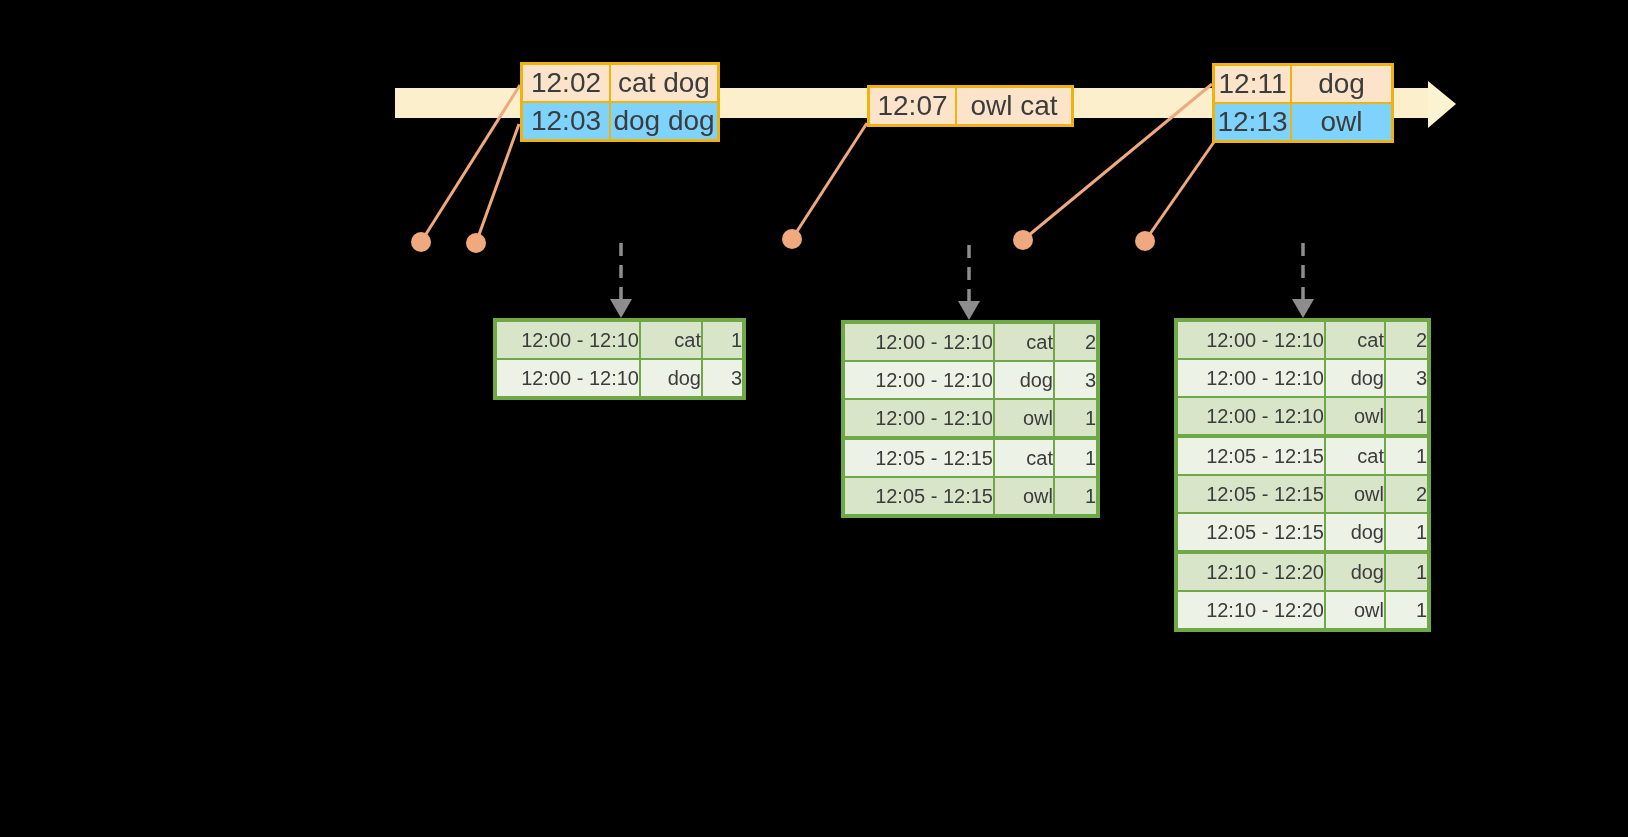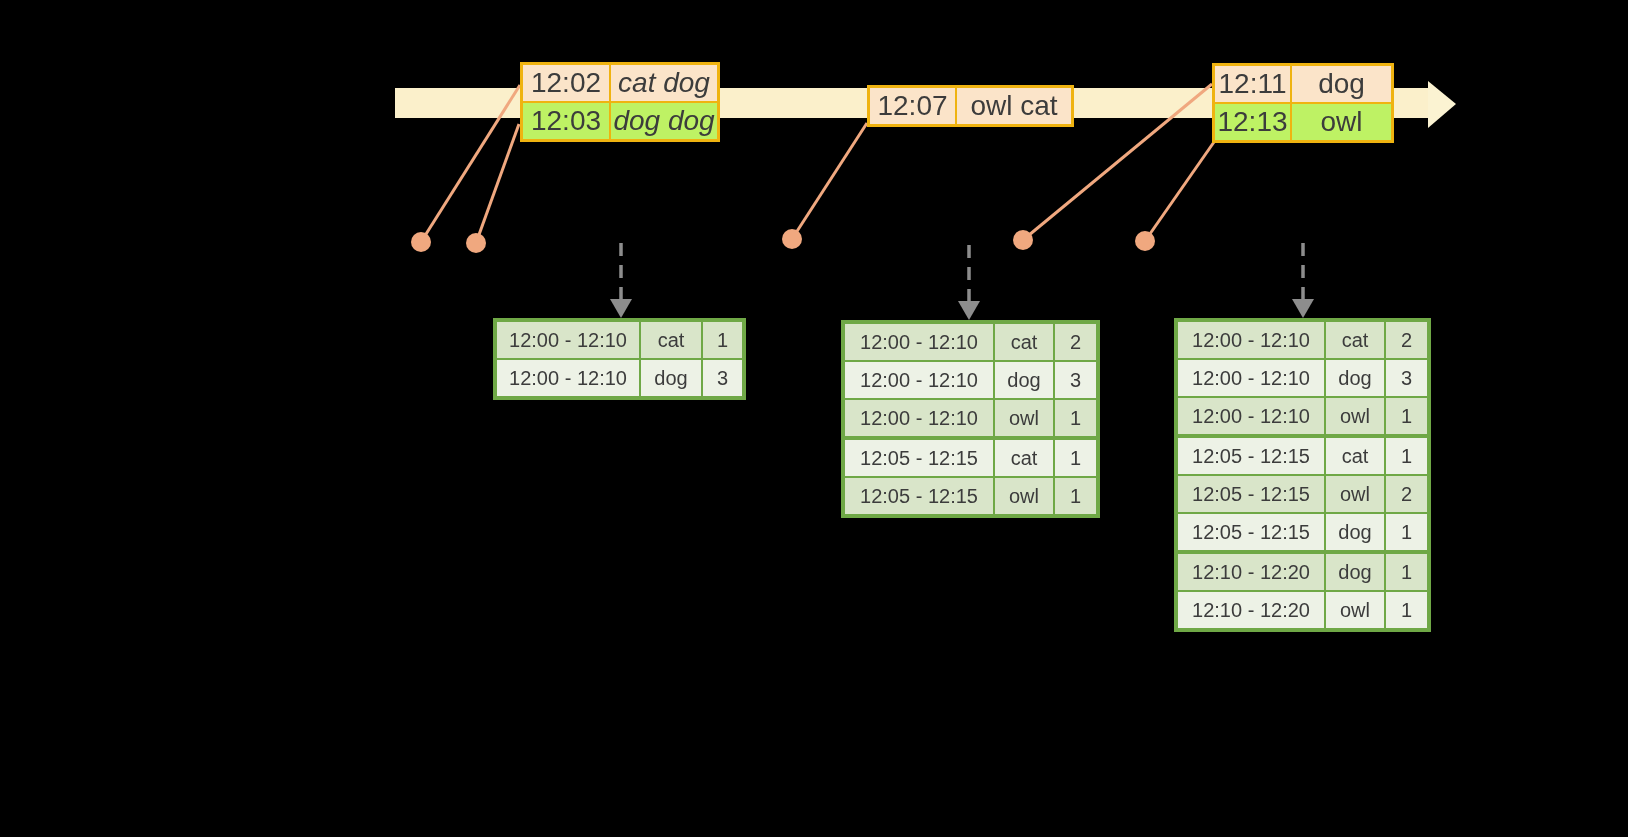--- a/index.html
+++ b/index.html
@@ -14,36 +14,36 @@
 
   
   table{border-collapse:collapse;position:absolute;table-layout:fixed;}
   .event-table{border:3px solid #efb310;}
   .event-table td{
     border:2px solid #efb310;
     height:36px;text-align:center;vertical-align:middle;
     font-size:28px;color:#3c3c3c;padding:0;
   }
   .event-table tr.dark td{background:#fbe4c9;}
-  .event-table tr.light td{background:#bef264;}
+  .event-table tr.light td{background:#7dd3fc;}
   .event-table-1{left:520px;top:62px;}
   .event-table-1 .col-time{width:86px;}
-  .event-table-1 .col-words{width:106px;font-style:italic;}
+  .event-table-1 .col-words{width:106px;}
   .event-table-2{left:867px;top:85px;padding-left:24px;}
   .event-table-2 .col-time{width:85px;}
   .event-table-2 .col-words{width:114px;}
   .event-table-3{left:1212px;top:63px;}
   .event-table-3 .col-time{width:75px;}
   .event-table-3 .col-words{width:99px;}
 
   
   .result-table{border:4px solid #6fa846;}
   .result-table td{
     border:2px solid #6fa846;
-    height:36px;text-align:center;vertical-align:middle;
+    height:36px;text-align:right;vertical-align:middle;
     font-size:20px;color:#3c3c3c;padding:0;
   }
   .result-table tr.dark td{background:#d9e5c9;}
   .result-table tr.light td{background:#edf2e6;}
   .result-table tr.group-start td{border-top-width:4px;}
   .result-table-1{left:493px;top:318px;}
   .result-table-2{left:841px;top:320px;}
   .result-table-3{left:1174px;top:318px;}
   .result-table-1 .col-window{width:142px;}
   .result-table-1 .col-word{width:60px;}

